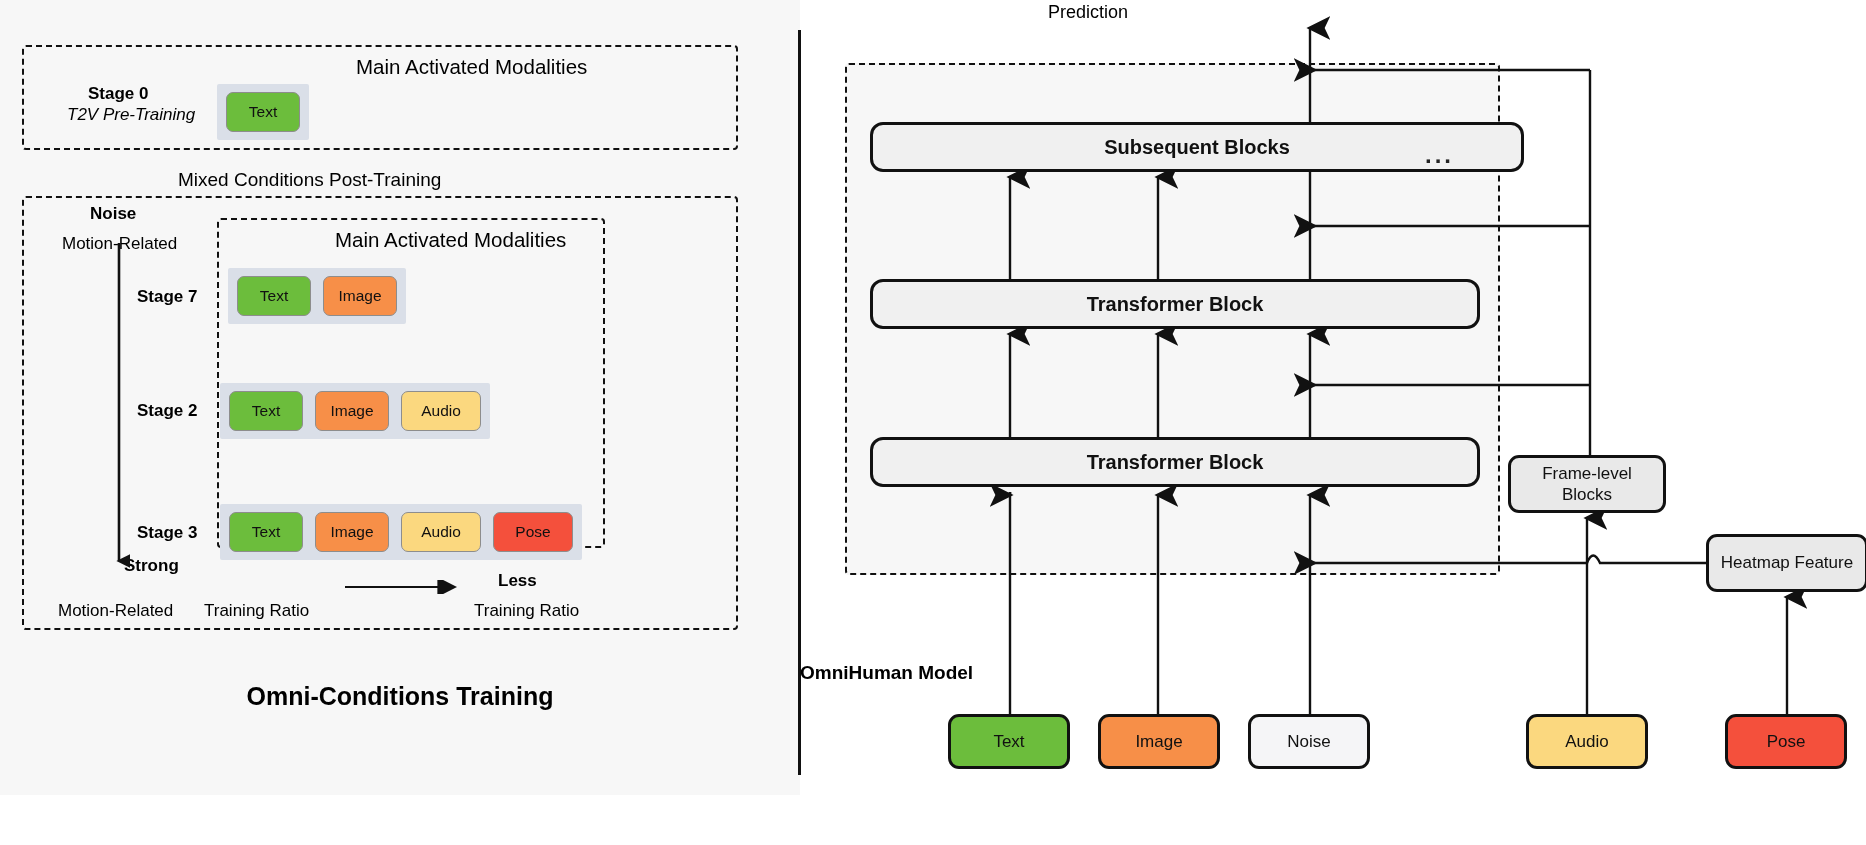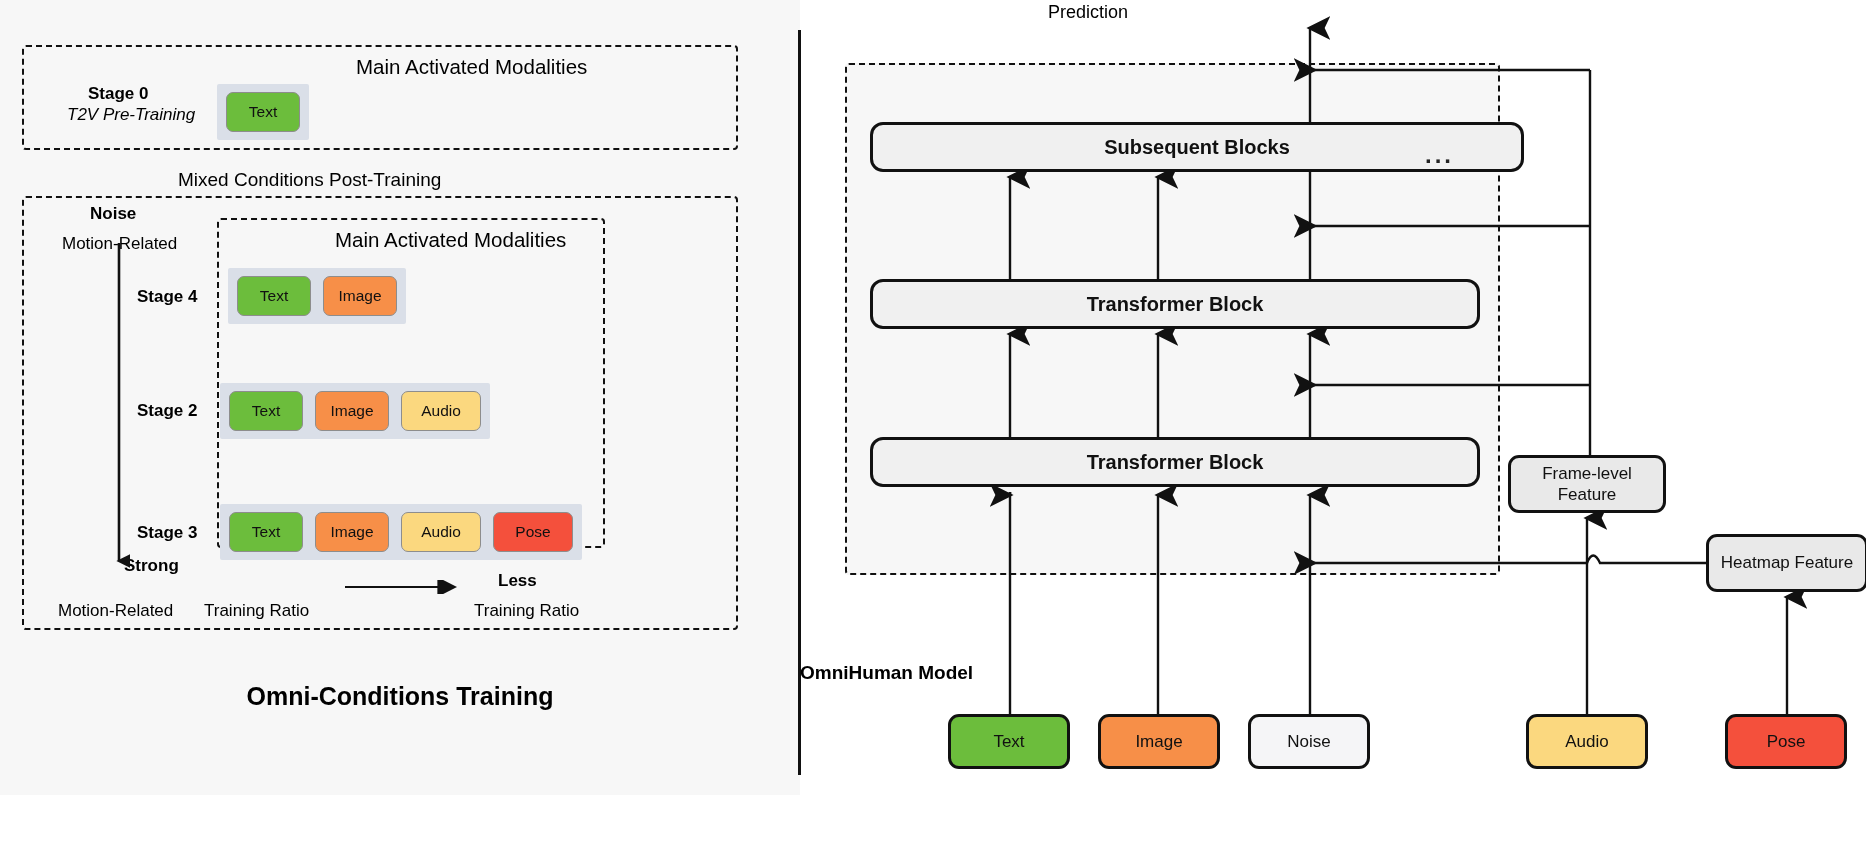--- a/index.html
+++ b/index.html
@@ -165,21 +165,21 @@
 
 <svg class="abs" id="horiz-arrow" viewBox="0 0 120 14">
   <defs>
     <marker id="ah-r" markerWidth="9" markerHeight="9" refX="8" refY="4.5" orient="auto">
       <path d="M0,0 L9,4.5 L0,9 Z" fill="#111"></path>
     </marker>
   </defs>
   <line x1="0" y1="7" x2="110" y2="7" stroke="#111" stroke-width="2.2" marker-end="url(#ah-r)"></line>
 </svg>
 
-<div class="abs stage-label" id="s1-lbl">Stage 4</div>
+<div class="abs stage-label" id="s1-lbl">Stage 7</div>
 <div class="abs stage-label" id="s2-lbl">Stage 2</div>
 <div class="abs stage-label" id="s3-lbl">Stage 3</div>
 
 <div class="abs strip" id="strip1">
   <div class="chip chip-text">Text</div>
   <div class="chip chip-image">Image</div>
 </div>
 <div class="abs strip" id="strip2">
   <div class="chip chip-text">Text</div>
   <div class="chip chip-image">Image</div>
@@ -234,21 +234,21 @@
 </svg>
 
 <div class="abs" id="prediction-lbl">Prediction</div>
 
 <div class="abs rounded-block" id="blk-subsequent">Subsequent Blocks</div>
 <div class="abs rounded-block" id="blk-trans-2">Transformer Block</div>
 <div class="abs rounded-block" id="blk-trans-1">Transformer Block</div>
 
 <div class="abs" id="ellipsis">...</div>
 
-<div class="abs feat-box" id="feat-frame">Frame-level Feature</div>
+<div class="abs feat-box" id="feat-frame">Frame-level Blocks</div>
 <div class="abs feat-box" id="feat-heat">Heatmap Feature</div>
 
 <div class="abs io-box" id="io-text">Text</div>
 <div class="abs io-box" id="io-image">Image</div>
 <div class="abs io-box" id="io-noise">Noise</div>
 <div class="abs io-box" id="io-audio">Audio</div>
 <div class="abs io-box" id="io-pose">Pose</div>
 
 <div class="abs" id="right-caption">OmniHuman Model</div>
 

